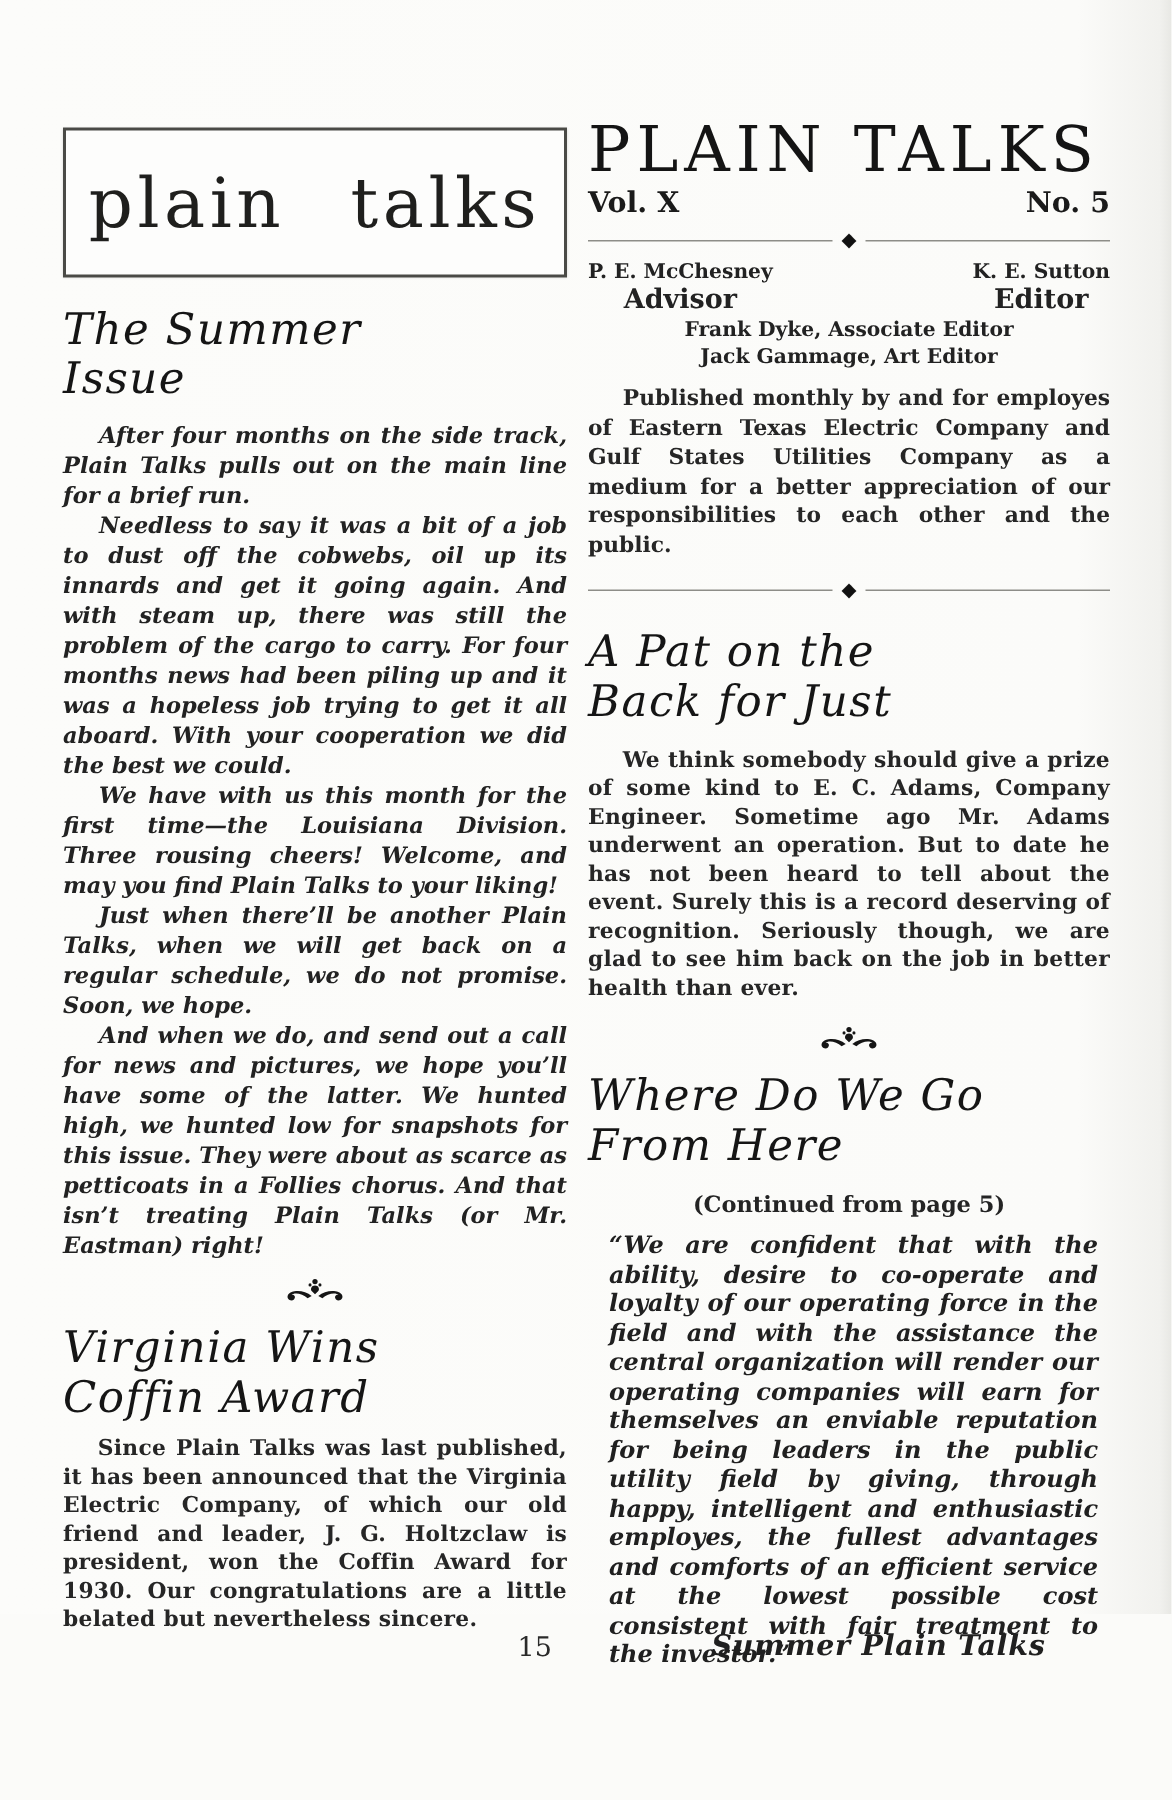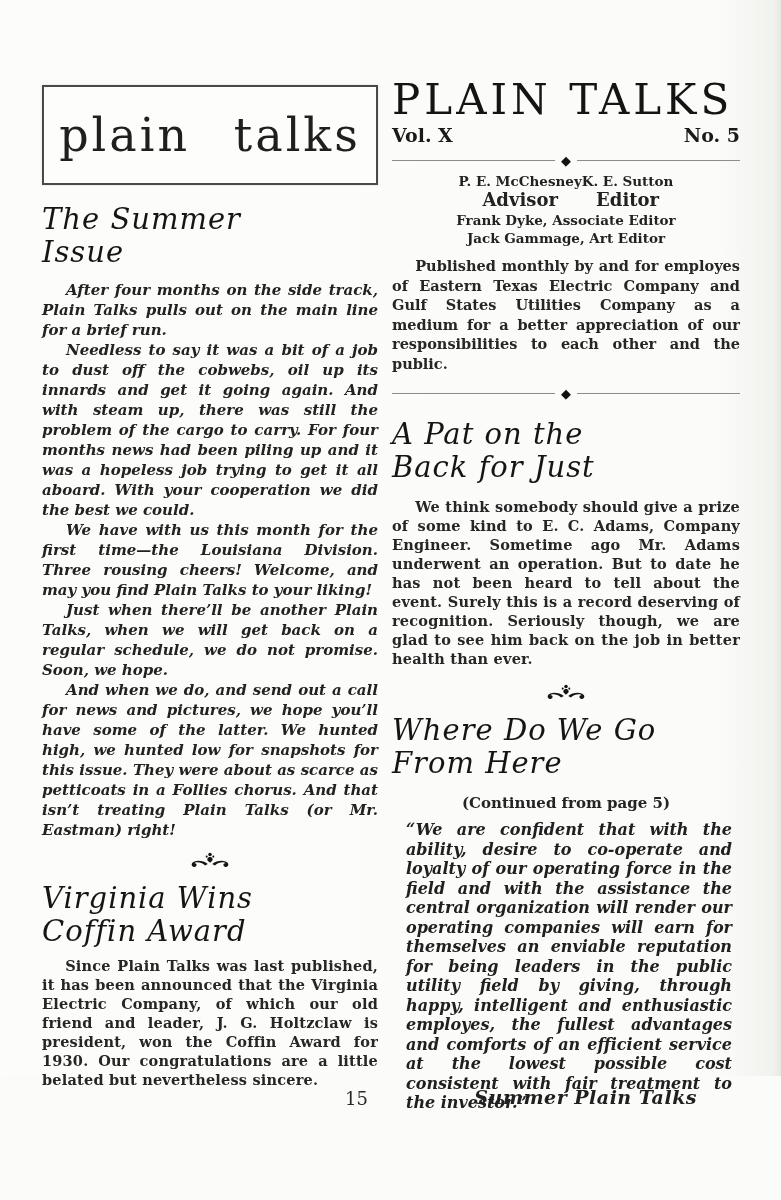--- a/index.html
+++ b/index.html
@@ -109,21 +109,21 @@
   }
   .divider .diamond {
     font-family: "DejaVu Sans", sans-serif;
     font-size: 13px;
     color: #111;
     padding: 0 6px;
     line-height: 1;
   }
   .staff-row {
     display: flex;
-    justify-content: center;
+    justify-content: space-between;
     margin-top: 2px;
   }
   .staff-person { text-align: center; }
   .staff-name {
     font-size: 13.5px;
     font-weight: bold;
     color: #222;
   }
   .staff-role {
     font-size: 18px;

